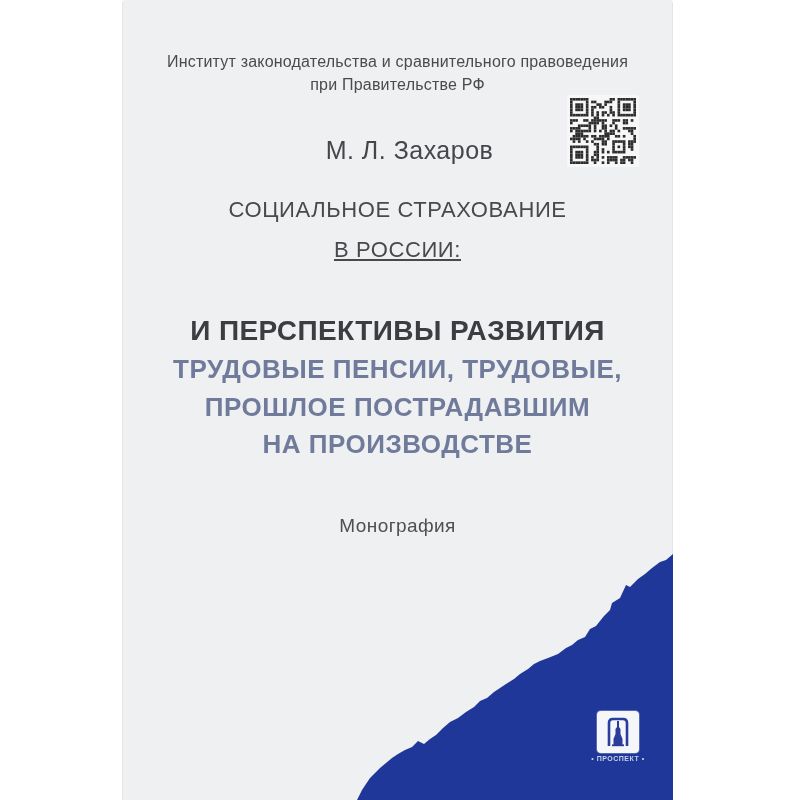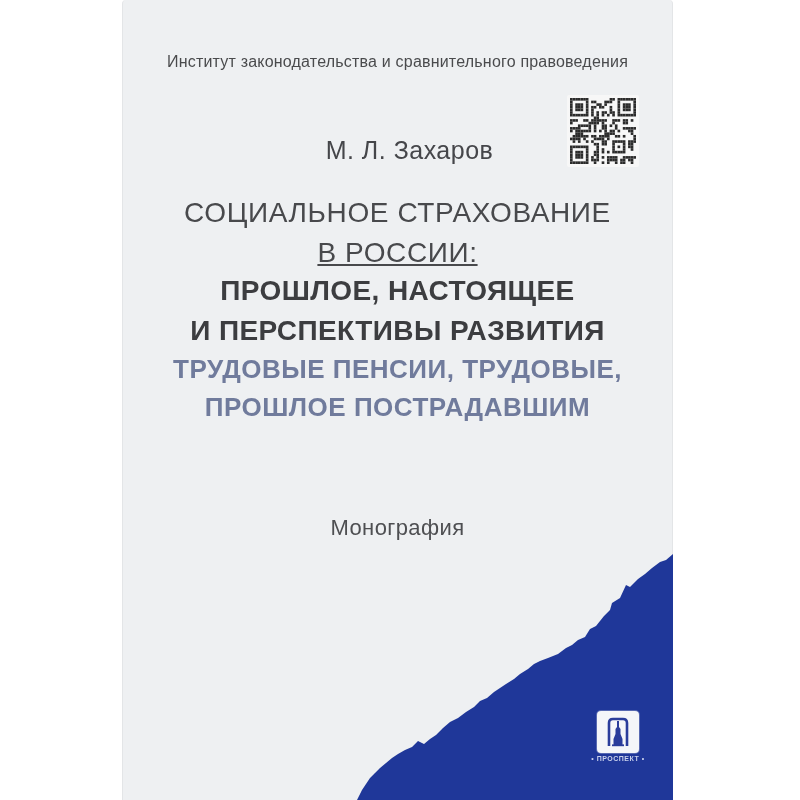--- a/index.html
+++ b/index.html
@@ -17,26 +17,26 @@
   }
   .textcol{
     position:absolute;left:122px;top:0;width:551px;height:800px;
     padding-left:22px;box-sizing:border-box;
   }
   .line{position:absolute;left:0;right:0;text-align:center;white-space:nowrap;}
   .inst{font-size:16px;color:#4a4b4d;letter-spacing:.2px;}
   .inst1{top:53px;}
   .inst2{top:76px;}
   .author{top:136px;font-size:25px;color:#45464a;letter-spacing:.5px;margin-left:24px;}
-  .t-reg{font-size:28px;font-weight:400;color:#48494c;letter-spacing:.6px;}
+  .t-reg{font-size:22px;font-weight:400;color:#48494c;letter-spacing:.6px;}
   .t-bold{font-size:28px;font-weight:700;color:#3c3d40;letter-spacing:.4px;}
   .t1{top:197px;} .t2{top:237px;text-decoration:underline;} .t3{top:275px;} .t4{top:315px;}
   .sub{font-size:26px;font-weight:600;color:#707b9c;letter-spacing:.5px;}
   .s1{top:354px;} .s2{top:392px;} .s3{top:429px;}
-  .mono{top:515px;font-size:22px;font-weight:500;color:#4e4f52;letter-spacing:.4px;}
+  .mono{top:515px;font-size:19px;font-weight:500;color:#4e4f52;letter-spacing:.4px;}
   .qr{
     position:absolute;left:567px;top:95px;width:72px;height:72px;
     background:#f7f7f7;border-radius:2px;
   }
   .mountain{position:absolute;left:122px;top:540px;width:551px;height:260px;}
   .plogo{
     position:absolute;left:597px;top:711px;width:42px;height:42px;
     background:#f4f6f9;border-radius:4px;
     box-shadow:0 0 0 1px rgba(255,255,255,.25);
   }
@@ -51,29 +51,30 @@
 <body>
 
 <div class="cover"></div>
 
 <svg class="mountain" viewBox="0 0 551 260" aria-hidden="true">
   <polygon points="551,14 544,20 538,22 530,28 523,34 516,39 508,47 504,45 498,58 490,63 488,70 482,76 478,81 474,86 468,89 463,97 456,100 450,105 444,108 436,114 426,118 418,121 412,124 406,129 398,134 392,139 384,144 378,148 372,152 365,158 358,161 352,167 344,172 336,178 328,182 321,188 314,195 308,199 302,204 296,201 290,207 283,210 276,214 270,218 264,223 258,228 253,233 248,238 244,244 240,250 237,256 235,260 551,260" fill="#1f3799"></polygon>
 </svg>
 
 <div class="textcol">
   <div class="line inst inst1">Институт законодательства и сравнительного правоведения</div>
+  <div class="line inst inst2">при Правительстве РФ</div>
   <div class="line author">М. Л. Захаров</div>
 
   <div class="line t-reg t1">СОЦИАЛЬНОЕ СТРАХОВАНИЕ</div>
   <div class="line t-reg t2">В РОССИИ:</div>
-  <div class="line t-bold t3">ПРОШЛОЕ, НАСТОЯЩЕЕ</div>
   <div class="line t-bold t4">И ПЕРСПЕКТИВЫ РАЗВИТИЯ</div>
 
   <div class="line sub s1">ТРУДОВЫЕ ПЕНСИИ, ТРУДОВЫЕ,</div>
   <div class="line sub s2">ПРОШЛОЕ ПОСТРАДАВШИМ</div>
+  <div class="line sub s3">НА ПРОИЗВОДСТВЕ</div>
 
   <div class="line mono">Монография</div>
 </div>
 
 <div class="qr">
   <svg id="qr-svg" width="72" height="72" viewBox="0 0 72 72" aria-hidden="true">
       <rect x="3.00" y="3.00" width="2.64" height="2.64" fill="#2b2b2b"></rect>
       <rect x="5.64" y="3.00" width="2.64" height="2.64" fill="#2b2b2b"></rect>
       <rect x="8.28" y="3.00" width="2.64" height="2.64" fill="#2b2b2b"></rect>
       <rect x="10.92" y="3.00" width="2.64" height="2.64" fill="#2b2b2b"></rect>

